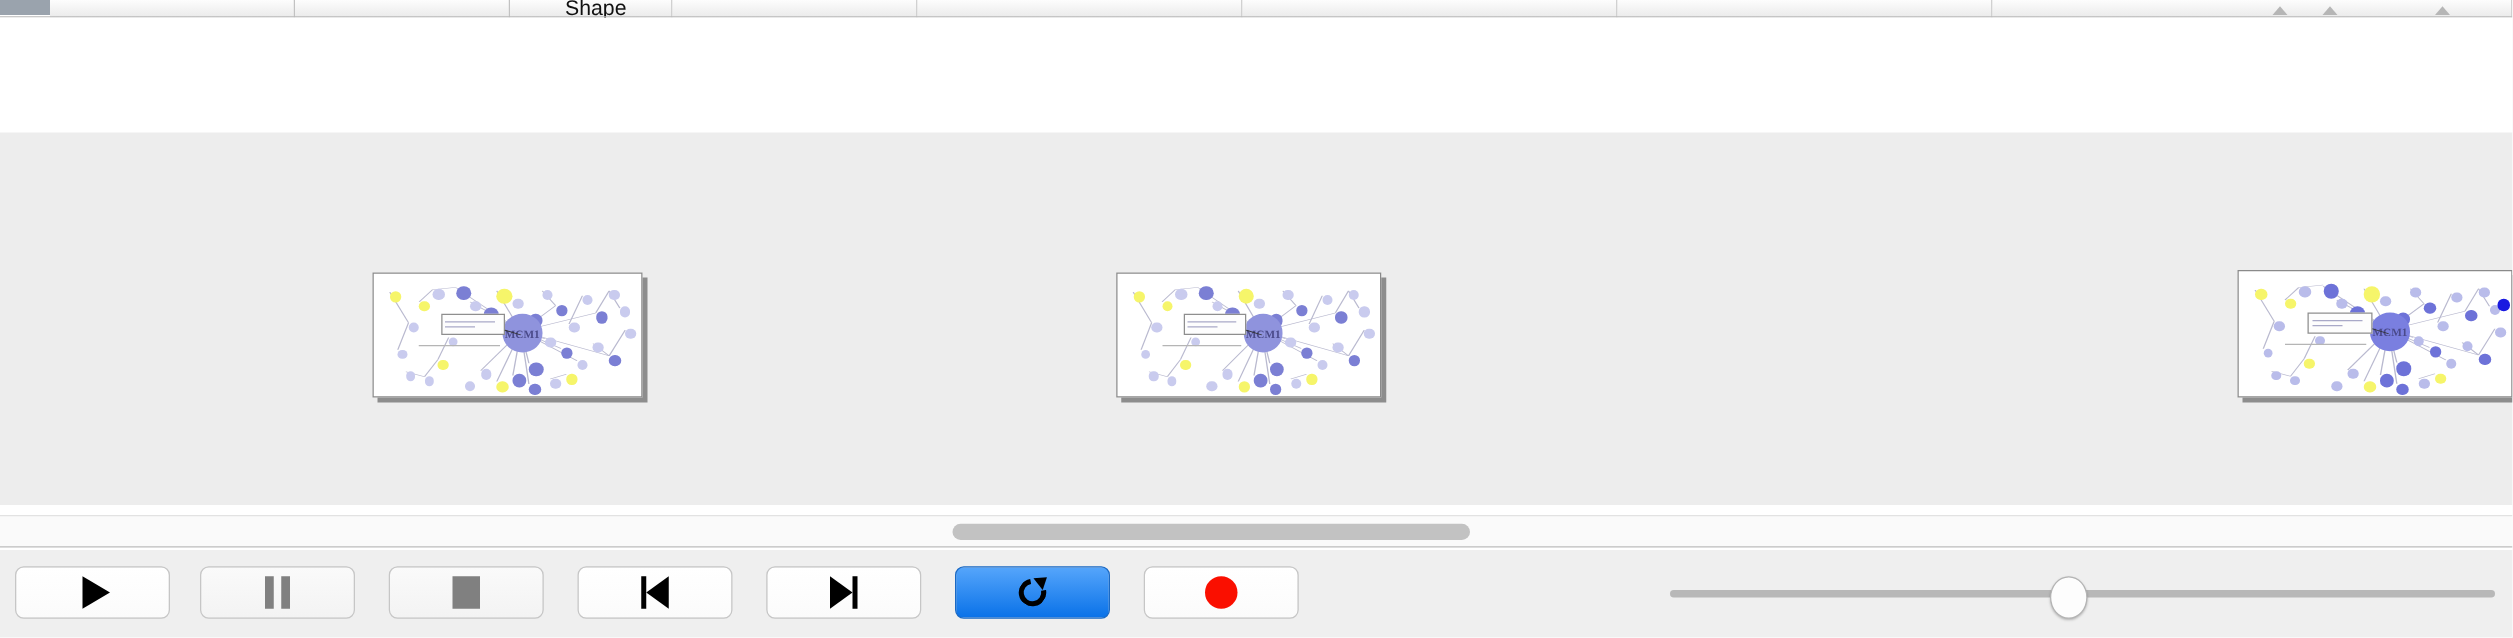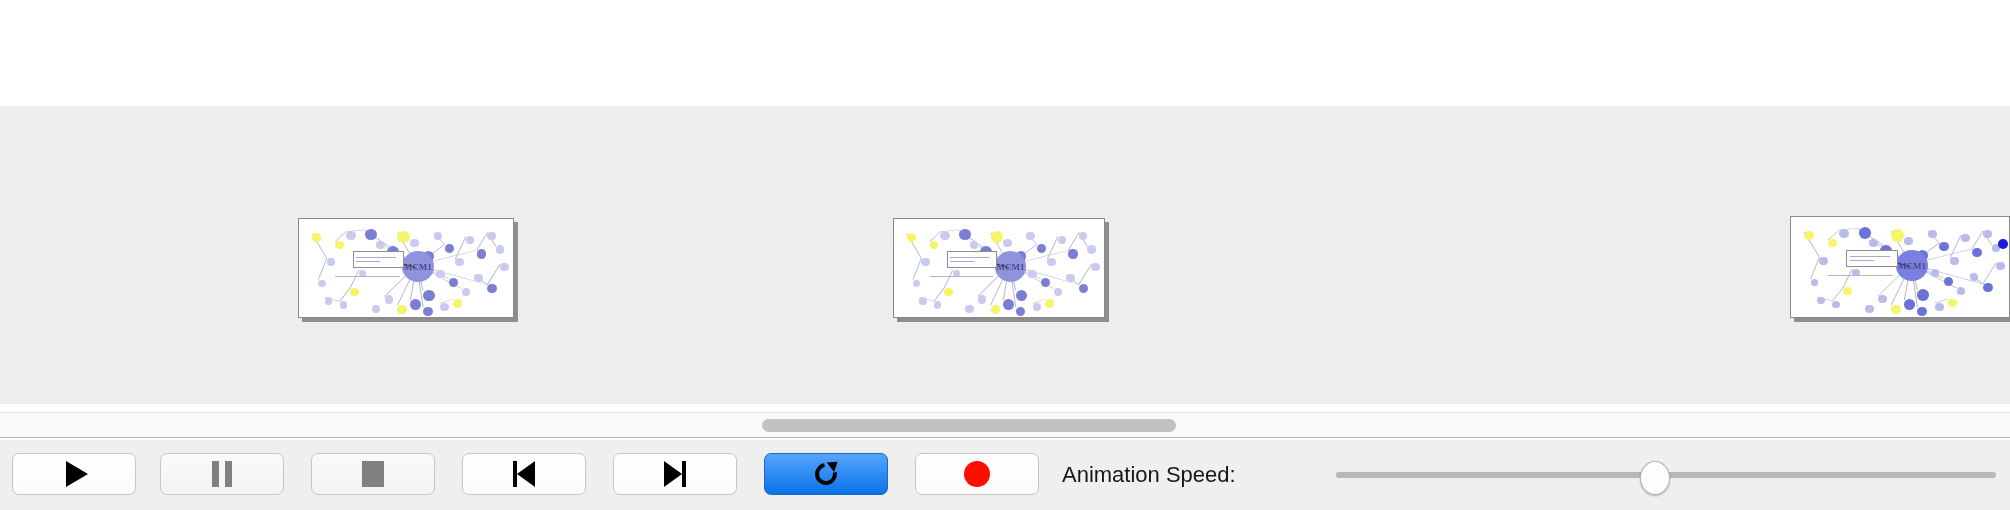--- a/index.html
+++ b/index.html
@@ -334,20 +334,36 @@
     border-radius: 50%;
     box-shadow: 0 1px 2px rgba(0,0,0,.25);
     cursor: default;
   }
 </style>
 </head>
 <body>
 
 <div id="app">
 
+  <div class="bg-strip">
+    <div class="bg-dark-tab" style="left:0; width:40px;"></div>
+    <div class="bg-tab" style="left:40px; width:196px;"></div>
+    <div class="bg-tab" style="left:236px; width:172px;"></div>
+    <div class="bg-tab" style="left:408px; width:130px;"></div>
+    <div class="bg-tab" style="left:538px; width:196px;"></div>
+    <div class="bg-tab" style="left:734px; width:260px;"></div>
+    <div class="bg-tab" style="left:994px; width:300px;"></div>
+    <div class="bg-tab" style="left:1294px; width:300px;"></div>
+    <div class="bg-tab" style="left:1594px; width:416px;"></div>
+    <div class="bg-shape-label" style="left:452px;">Shape</div>
+    <div class="bg-sortarrow" style="left:1818px;"></div>
+    <div class="bg-sortarrow" style="left:1858px;"></div>
+    <div class="bg-sortarrow" style="left:1948px;"></div>
+    <div class="bg-bottom-line"></div>
+  </div>
 
 
 
   <div class="timeline-panel">
 
     <div class="frame" id="frame-1" style="left:298px; width:216px; height:100px;">
         <div class="frame-shadow"></div>
         <div class="frame-inner" style="width: 100%; height: 100%;">
           <svg class="net" viewBox="0 0 100 100" preserveAspectRatio="none">
             <line x1="55" y1="47" x2="31" y2="12" stroke="#b9b9cf" stroke-width="0.5"></line>
@@ -634,21 +650,20 @@
       <div class="ico-loop">
         <div class="ring"></div>
           <div class="arrow"></div>
       </div>
     </div>
 
     <div class="pbtn pbtn-enabled b-record">
       <div class="ico-record"></div>
     </div>
 
-    <div class="speed-label">Animation Speed:</div>
 
     <div class="slider">
       <div class="slider-track"></div>
       <div class="slider-thumb"></div>
     </div>
   </div>
 
 </div>
 
 </body></html>

